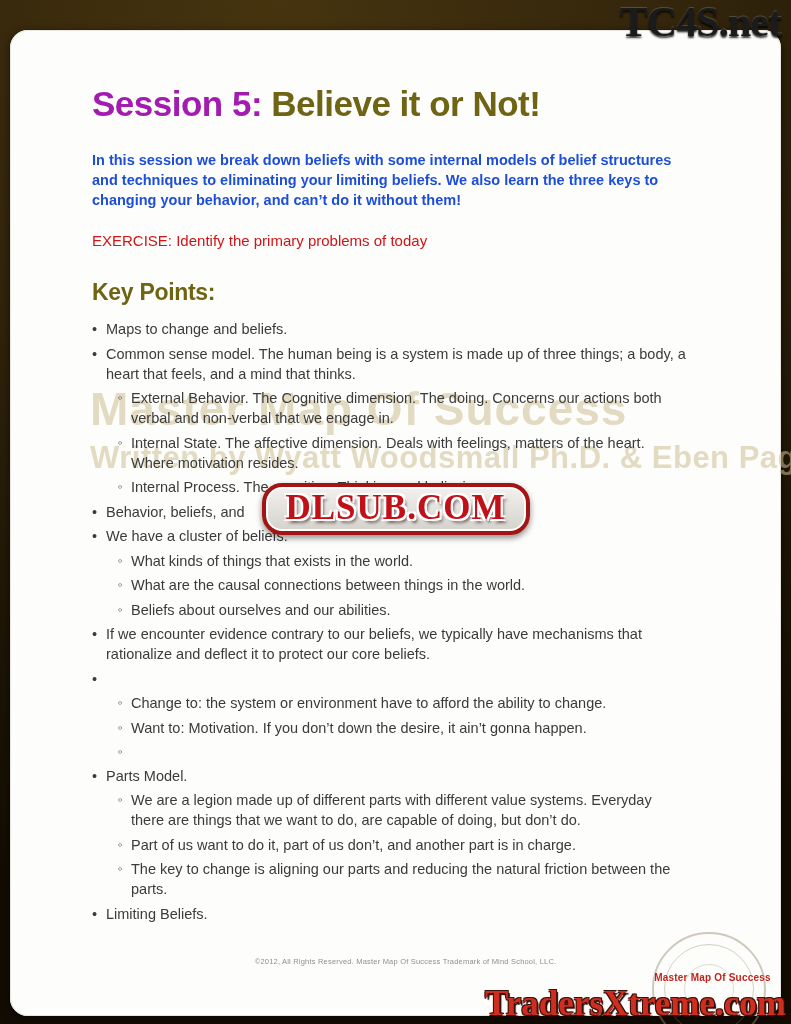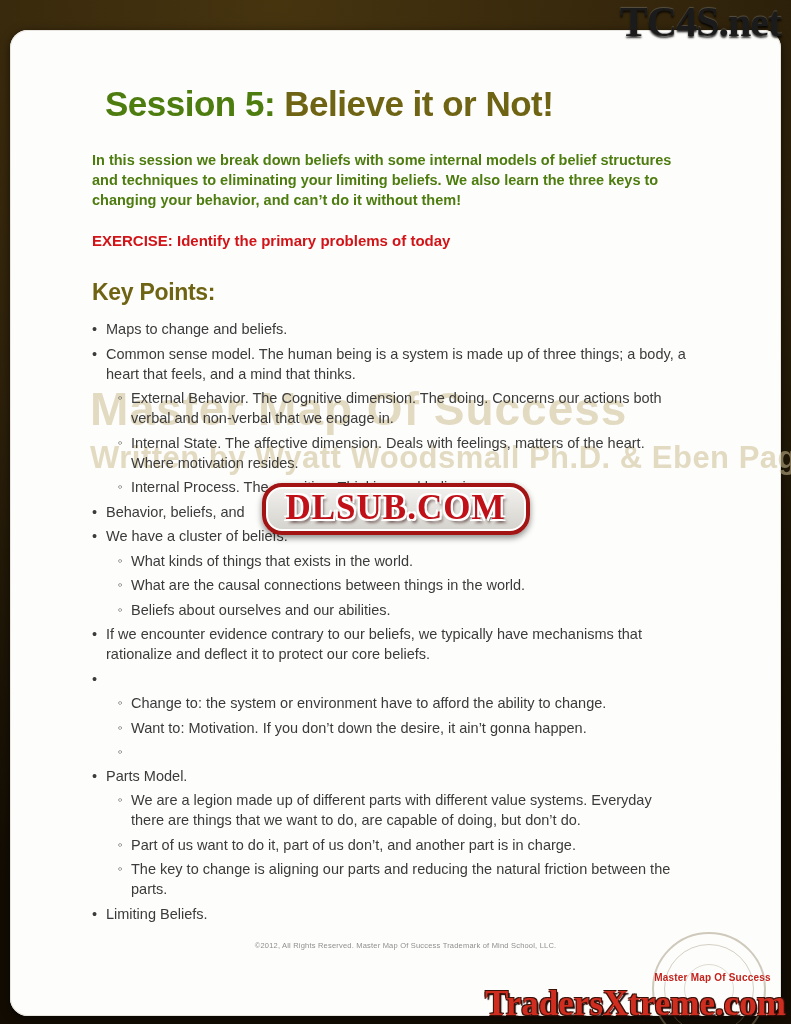--- a/index.html
+++ b/index.html
@@ -9,34 +9,34 @@
     font-family:"Liberation Sans", sans-serif;
   }
   .card{
     position:absolute;left:10px;right:10px;top:30px;bottom:8px;
     background:#fdfdfb;border-radius:18px;
     box-shadow:0 2px 10px rgba(0,0,0,.55), inset 0 0 0 1px #e7e5df;
   }
   .content{position:relative;z-index:2;padding:55px 99px 0 82px;}
 
   .title{font-size:35px;font-weight:bold;letter-spacing:-.5px;line-height:1.1;margin:0;}
-  .title .t-prefix{color:#4d7c0f;margin-left:13px;}
+  .title .t-prefix{color:#a21caf;}
   .title .t-emph{color:#6f6414;text-align:right;}
 
-  .intro{margin-top:26px;width:592px;font-size:14.5px;font-weight:bold;color:#4d7c0f;line-height:1.4;}
-  .exercise{margin-top:22px;font-size:15px;font-weight:bold;color:#d21418;}
+  .intro{margin-top:26px;width:592px;font-size:14.5px;font-weight:bold;color:#1d4ed8;line-height:1.4;}
+  .exercise{margin-top:22px;font-size:15px;font-weight:normal;color:#d21418;}
   .kp-heading{margin-top:30px;font-size:23px;font-weight:bold;color:#6f6414;letter-spacing:-.3px;}
 
   .kp-list{margin-top:13px;width:596px;font-size:14.5px;color:#3b3b3b;line-height:1.38;}
   .bullet{display:flex;margin:4.5px 0;}
   .bullet .marker{flex:none;width:14px;color:#3b3b3b;}
   .bullet.l2{margin-left:26px;}
   .bullet.l2 .marker{width:13px;font-size:13px;padding-top:1px;}
 
-  .footer{position:absolute;left:0;right:0;bottom:66px;text-align:center;
+  .footer{position:absolute;left:0;right:0;bottom:50px;text-align:center;
     font-size:7.5px;color:#8f8f8f;z-index:2;letter-spacing:.2px;padding-left:20px;}
 
   
   .wm-center{position:absolute;left:80px;top:352px;z-index:1;white-space:nowrap;pointer-events:none;}
   .wm-line1{font-size:46px;font-weight:bold;color:rgba(205,190,148,.55);letter-spacing:1px;}
   .wm-line2{font-size:31px;font-weight:bold;color:rgba(205,190,148,.55);margin-top:4px;letter-spacing:.5px;}
 
   .tc4s{
     position:absolute;top:-2px;right:10px;z-index:6;
     font-family:"Liberation Serif", serif;font-weight:bold;font-size:42px;

